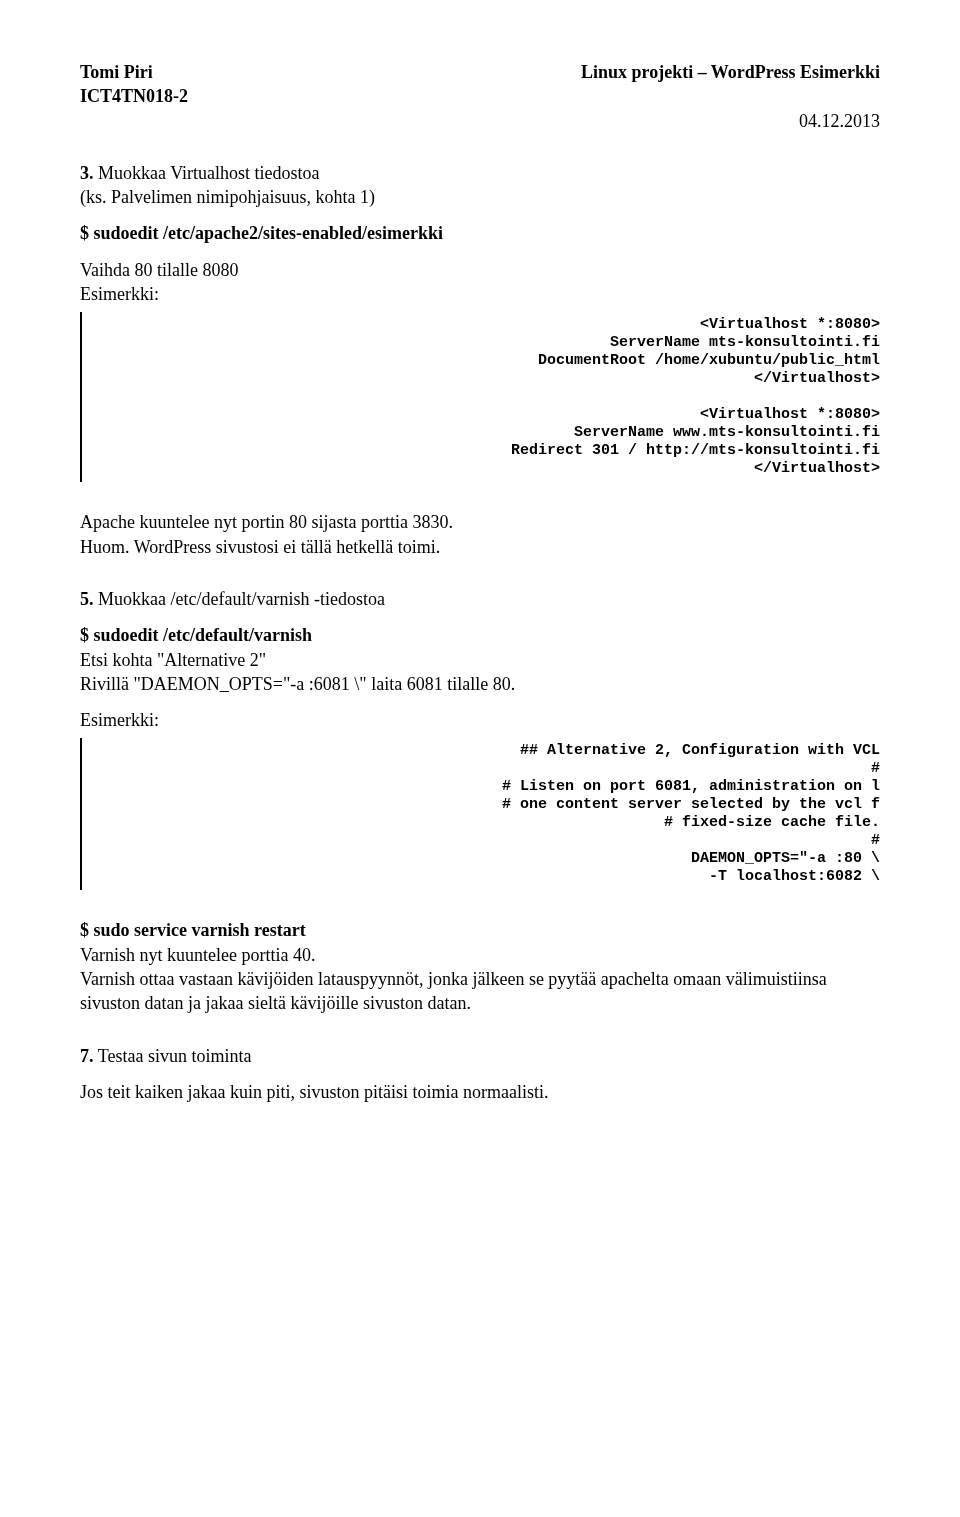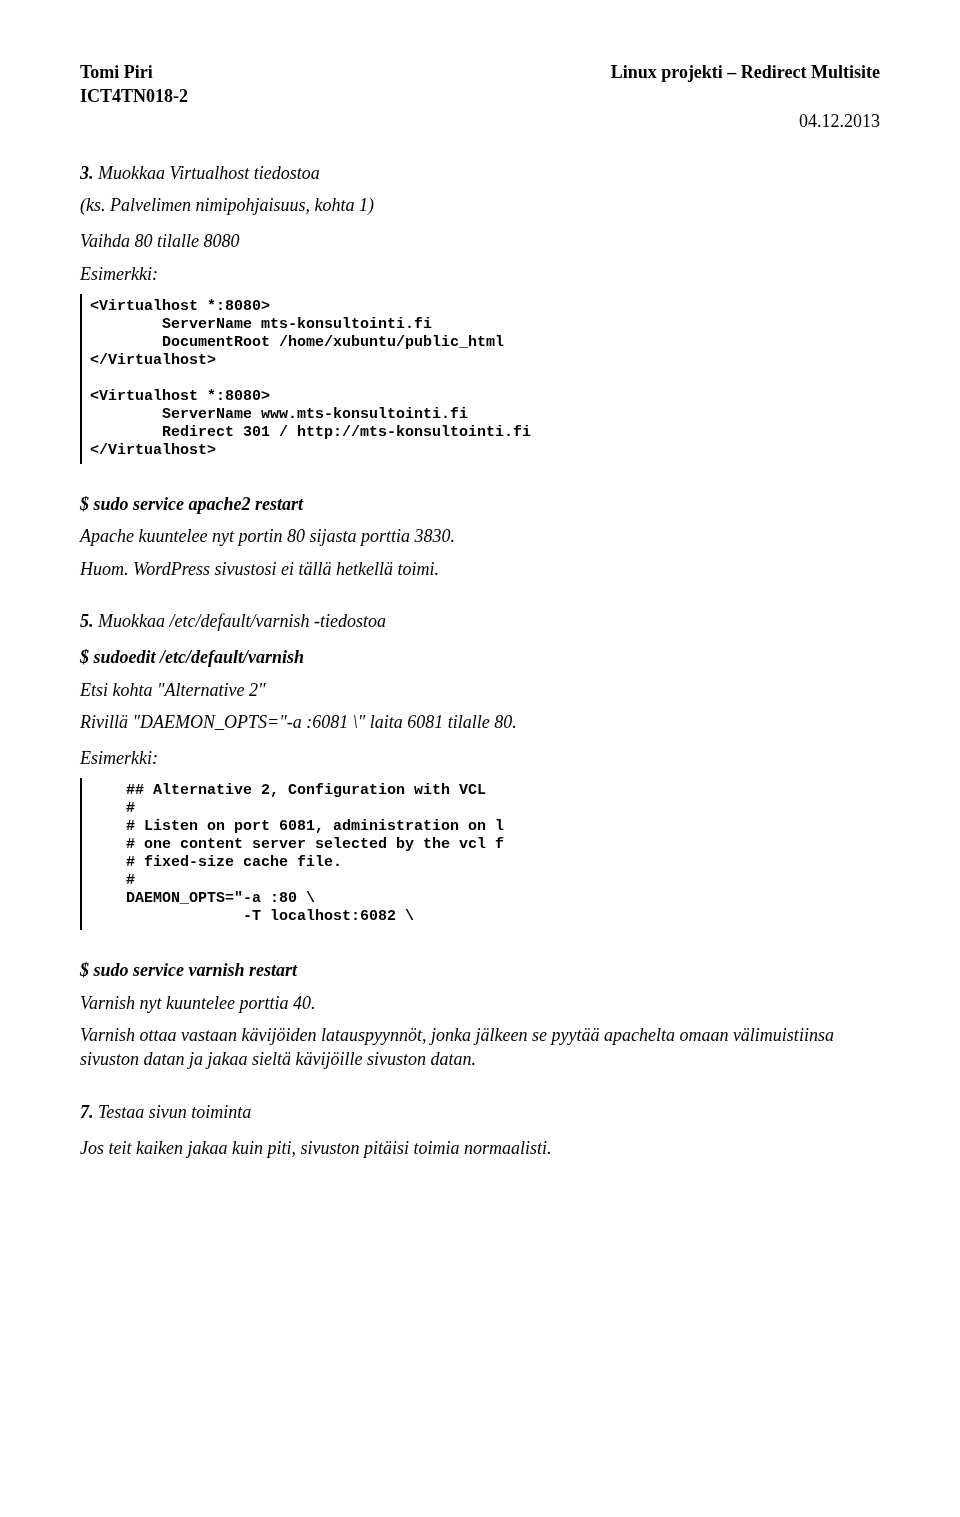--- a/index.html
+++ b/index.html
@@ -25,61 +25,62 @@
   .bold { font-weight: bold; }
   .code-snip {
     font-family: "Courier New", Courier, monospace;
     font-size: 15px;
     white-space: pre;
     margin: 6px 0 6px 0;
     border-left: 2px solid #000;
     padding: 4px 0 4px 8px;
     line-height: 1.2;
     font-weight: bold;
+    text-align: right;
   }
   .code-snip.second {
             border-left: 2px solid #000;
             padding-left: 44px;
         }
-  p { margin: 8px 0; font-style: italic; }
+  p { margin: 0 0; }
   .para { margin-top: 12px; }
 </style>
 </head>
 <body>
 
 <div class="header-row">
   <div class="header-left">
     <div>Tomi Piri</div>
     <div>ICT4TN018-2</div>
   </div>
   <div class="header-right">
-    <div>Linux projekti – Redirect Multisite</div>
+    <div>Linux projekti – WordPress Esimerkki</div>
   </div>
 </div>
 
 <div class="date-row">04.12.2013</div>
 
 <div class="section">
   <p><span class="bold">3.</span><span> Muokkaa Virtualhost tiedostoa</span></p>
   <p>(ks. Palvelimen nimipohjaisuus, kohta 1)</p>
+  <p class="bold para">$ sudoedit /etc/apache2/sites-enabled/esimerkki</p>
   <p class="para">Vaihda 80 tilalle 8080</p>
   <p>Esimerkki:</p>
   <div class="code-snip">&lt;Virtualhost *:8080&gt;
         ServerName mts-konsultointi.fi
         DocumentRoot /home/xubuntu/public_html
 &lt;/Virtualhost&gt;
 
 &lt;Virtualhost *:8080&gt;
         ServerName www.mts-konsultointi.fi
         Redirect 301 / http://mts-konsultointi.fi
 &lt;/Virtualhost&gt;</div>
 </div>
 
 <div class="section">
-  <p class="bold para">$ sudo service apache2 restart</p>
   <p>Apache kuuntelee nyt portin 80 sijasta porttia 3830.</p>
   <p>Huom. WordPress sivustosi ei tällä hetkellä toimi.</p>
 </div>
 
 <div class="section">
   <p><span class="bold">5.</span><span> Muokkaa /etc/default/varnish -tiedostoa</span></p>
   <p class="bold para">$ sudoedit /etc/default/varnish</p>
   <p>Etsi kohta "Alternative 2"</p>
   <p>Rivillä "DAEMON_OPTS="-a :6081 \" laita 6081 tilalle 80.</p>
   <p class="para">Esimerkki:</p>

